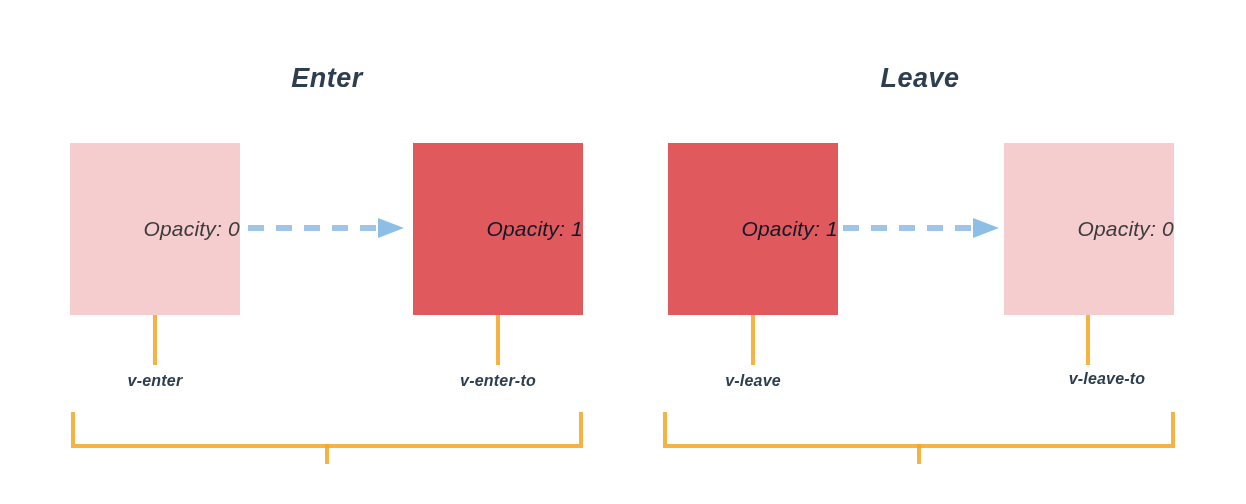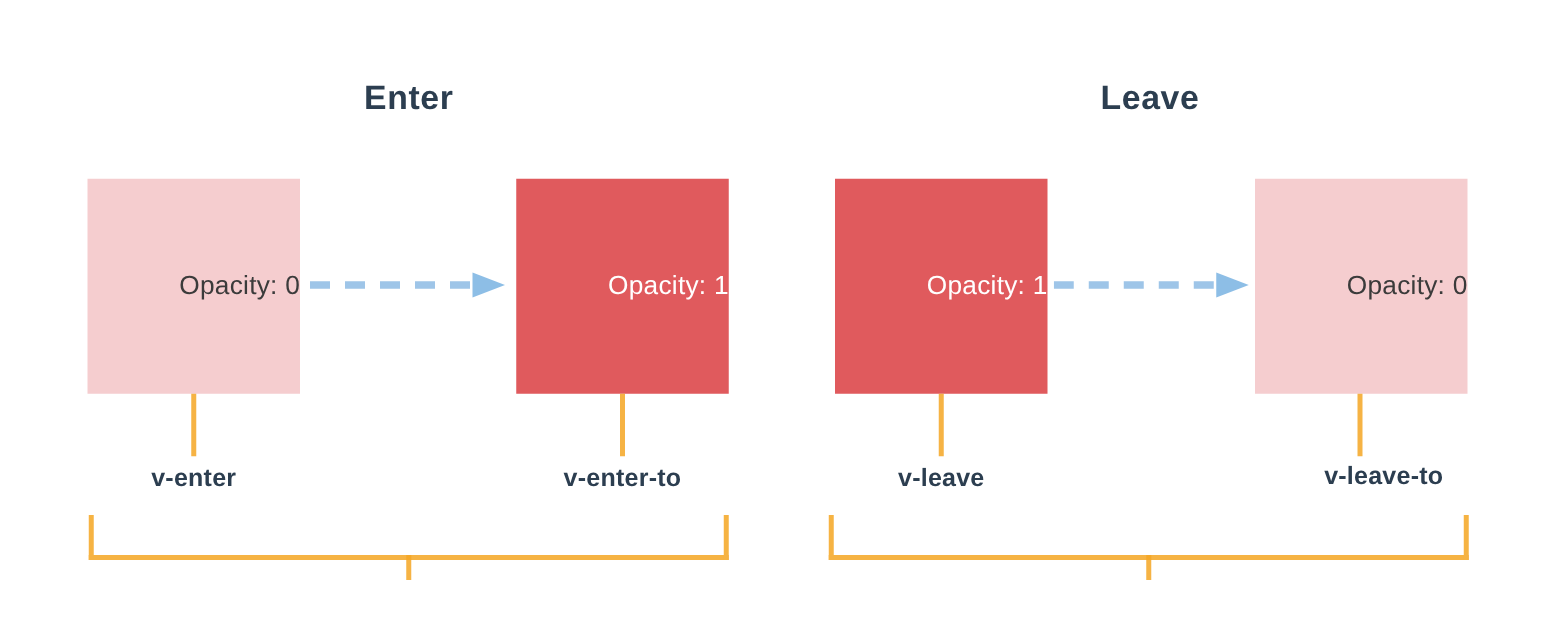--- a/index.html
+++ b/index.html
@@ -9,20 +9,21 @@
   }
   body {
     font-family: "Liberation Sans", sans-serif;
   }
   #canvas {
     position: relative;
     width: 1246px;
     height: 504px;
     background: #ffffff;
     overflow: hidden;
+    font-style: italic;
   }
 
   
   .section-title {
     position: absolute;
     font-size: 27px;
     font-weight: bold;
     color: #2c3e50;
     letter-spacing: 0.5px;
     text-align: center;
@@ -45,41 +46,41 @@
   }
   .state-box.dark {
     background: #e05a5d;
   }
   .state-box .opacity-label {
     font-size: 21px;
     letter-spacing: 0.2px;
     white-space: nowrap;
   }
   .state-box.light .opacity-label { color: #3b3b3b; }
-  .state-box.dark  .opacity-label { color: #ffffff; }
+  .state-box.dark  .opacity-label { color: #0f172a; }
 
   
   .arrow {
     position: absolute;
     height: 22px;
   }
   .arrow svg { display: block; }
 
   
   .stem {
     position: absolute;
     width: 4px;
     background: #f5a623;
     opacity: 0.85;
   }
 
   
   .class-label {
     position: absolute;
-    font-size: 20px;
+    font-size: 16px;
     font-weight: bold;
     color: #2c3e50;
     white-space: nowrap;
     transform: translateX(-50%);
     letter-spacing: 0.2px;
   }
 
   
   .bracket {
     position: absolute;

